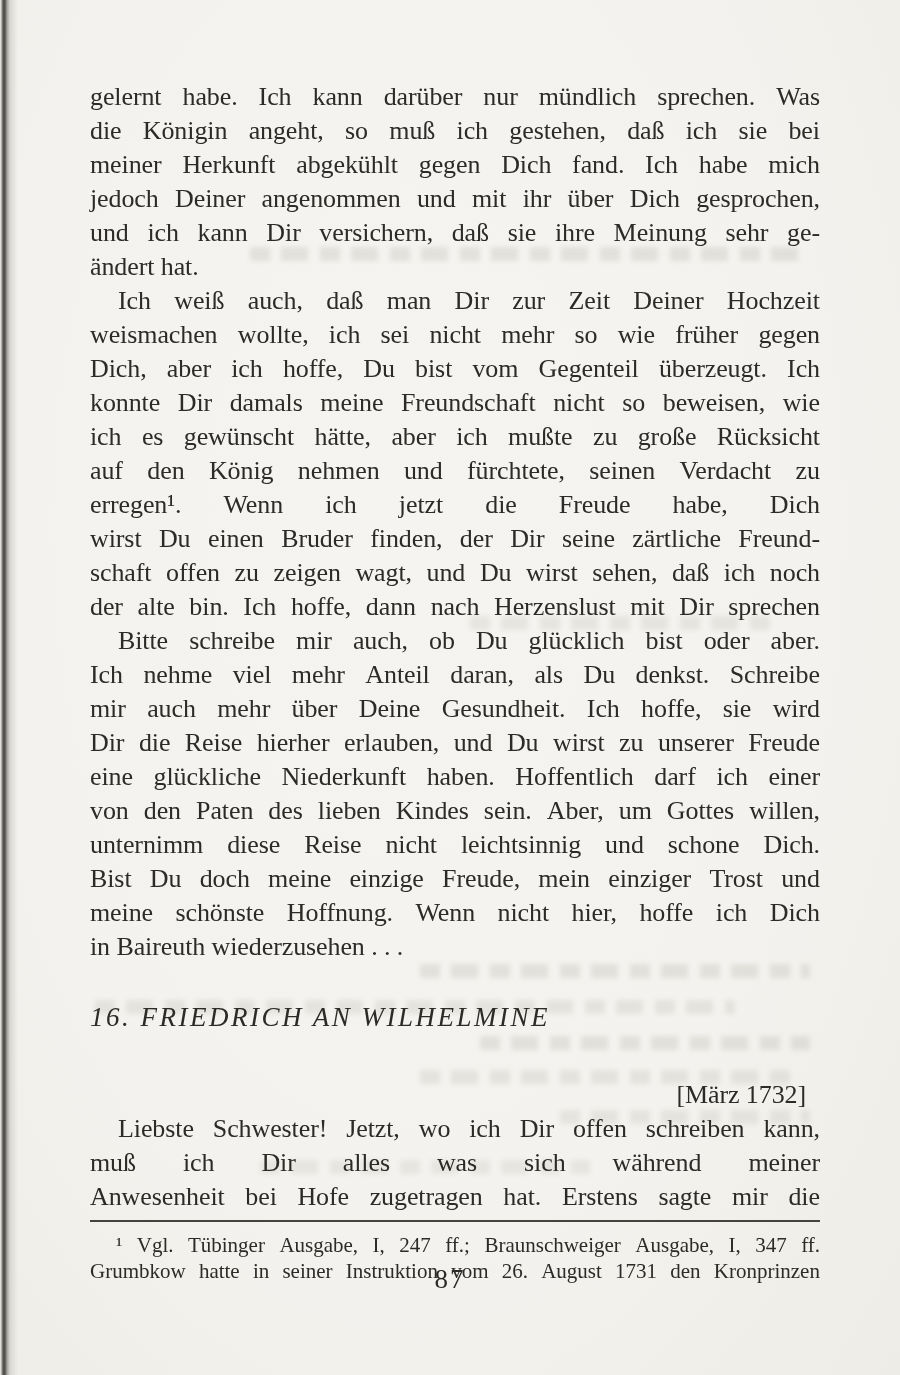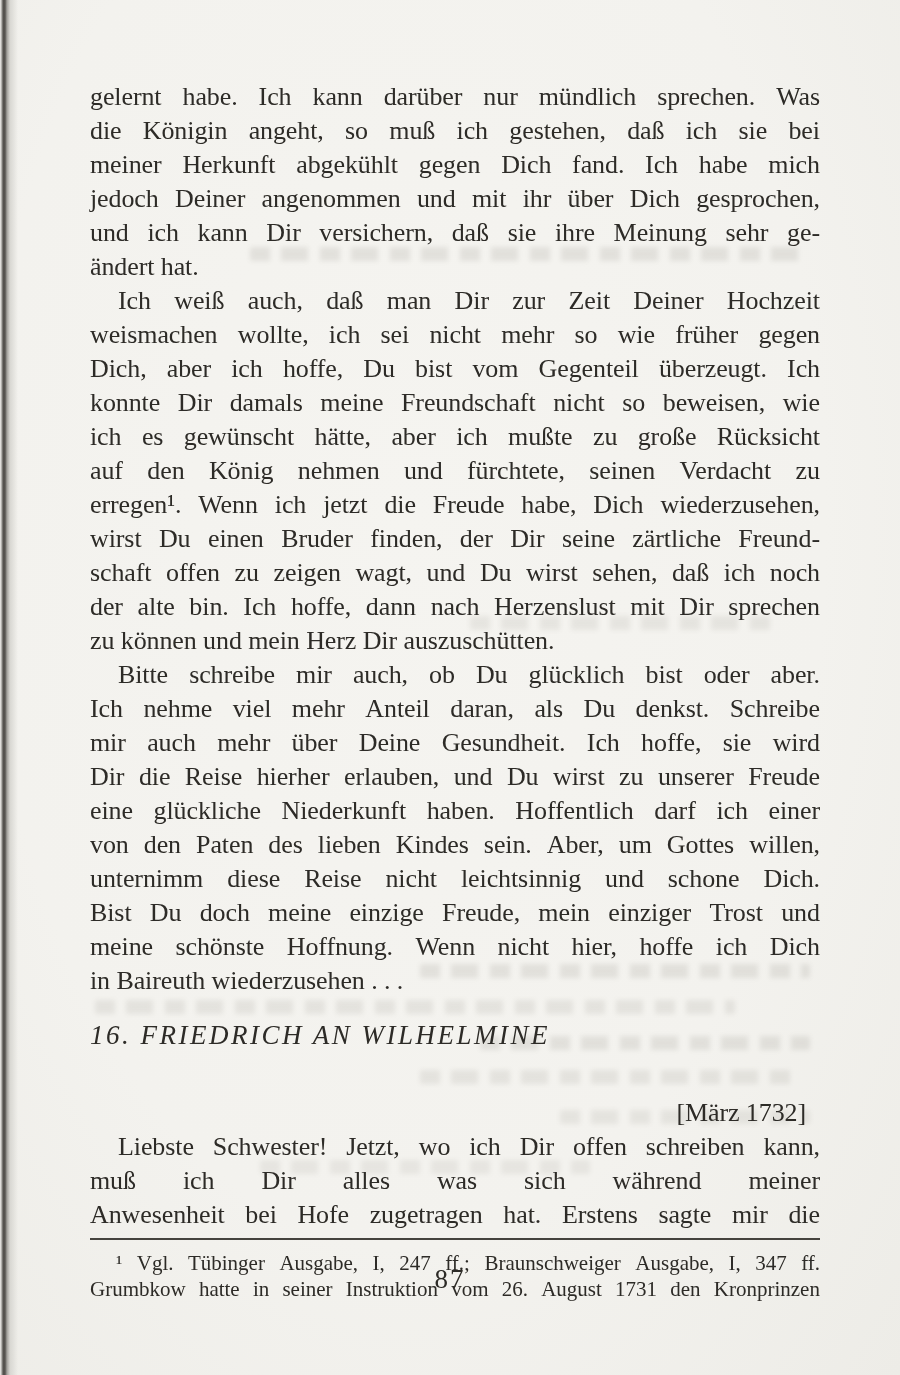--- a/index.html
+++ b/index.html
@@ -30,21 +30,21 @@
 
   .text{
     position:absolute;left:90px;top:80px;width:730px;z-index:2;
     font-size:26px;line-height:34px;letter-spacing:-0.1px;
   }
   .tline{height:34px;}
   .tline.indent{padding-left:28px;}
   .jline{display:flex;justify-content:space-between;flex-wrap:nowrap;}
 
   .heading{
-    margin-top:20px;height:34px;
+    margin-top:36px;height:34px;
     font-style:italic;font-size:27px;letter-spacing:2.5px;
   }
   .dateline{height:34px;text-align:right;padding-right:14px;font-size:26px;margin-top:44px;}
 
   .frule{border:none;border-top:2px solid #45433e;margin:6px 0 10px 0;}
 
   .footnote{font-size:21px;line-height:26px;letter-spacing:0;}
   .footnote .tline{height:26px;}
   .footnote .tline.indent{padding-left:26px;}
 
@@ -204,21 +204,20 @@
         </div>
         <div class="tline jline">
           <span>erregen¹.</span>
           <span>Wenn</span>
           <span>ich</span>
           <span>jetzt</span>
           <span>die</span>
           <span>Freude</span>
           <span>habe,</span>
           <span>Dich</span>
-          <span>wiederzusehen,</span>
         </div>
         <div class="tline jline">
           <span>wirst</span>
           <span>Du</span>
           <span>einen</span>
           <span>Bruder</span>
           <span>finden,</span>
           <span>der</span>
           <span>Dir</span>
           <span>seine</span>
@@ -245,21 +244,20 @@
           <span>bin.</span>
           <span>Ich</span>
           <span>hoffe,</span>
           <span>dann</span>
           <span>nach</span>
           <span>Herzenslust</span>
           <span>mit</span>
           <span>Dir</span>
           <span>sprechen</span>
         </div>
-        <div class="tline">zu können und mein Herz Dir auszuschütten.</div>
         <div class="tline indent jline">
           <span>Bitte</span>
           <span>schreibe</span>
           <span>mir</span>
           <span>auch,</span>
           <span>ob</span>
           <span>Du</span>
           <span>glücklich</span>
           <span>bist</span>
           <span>oder</span>

